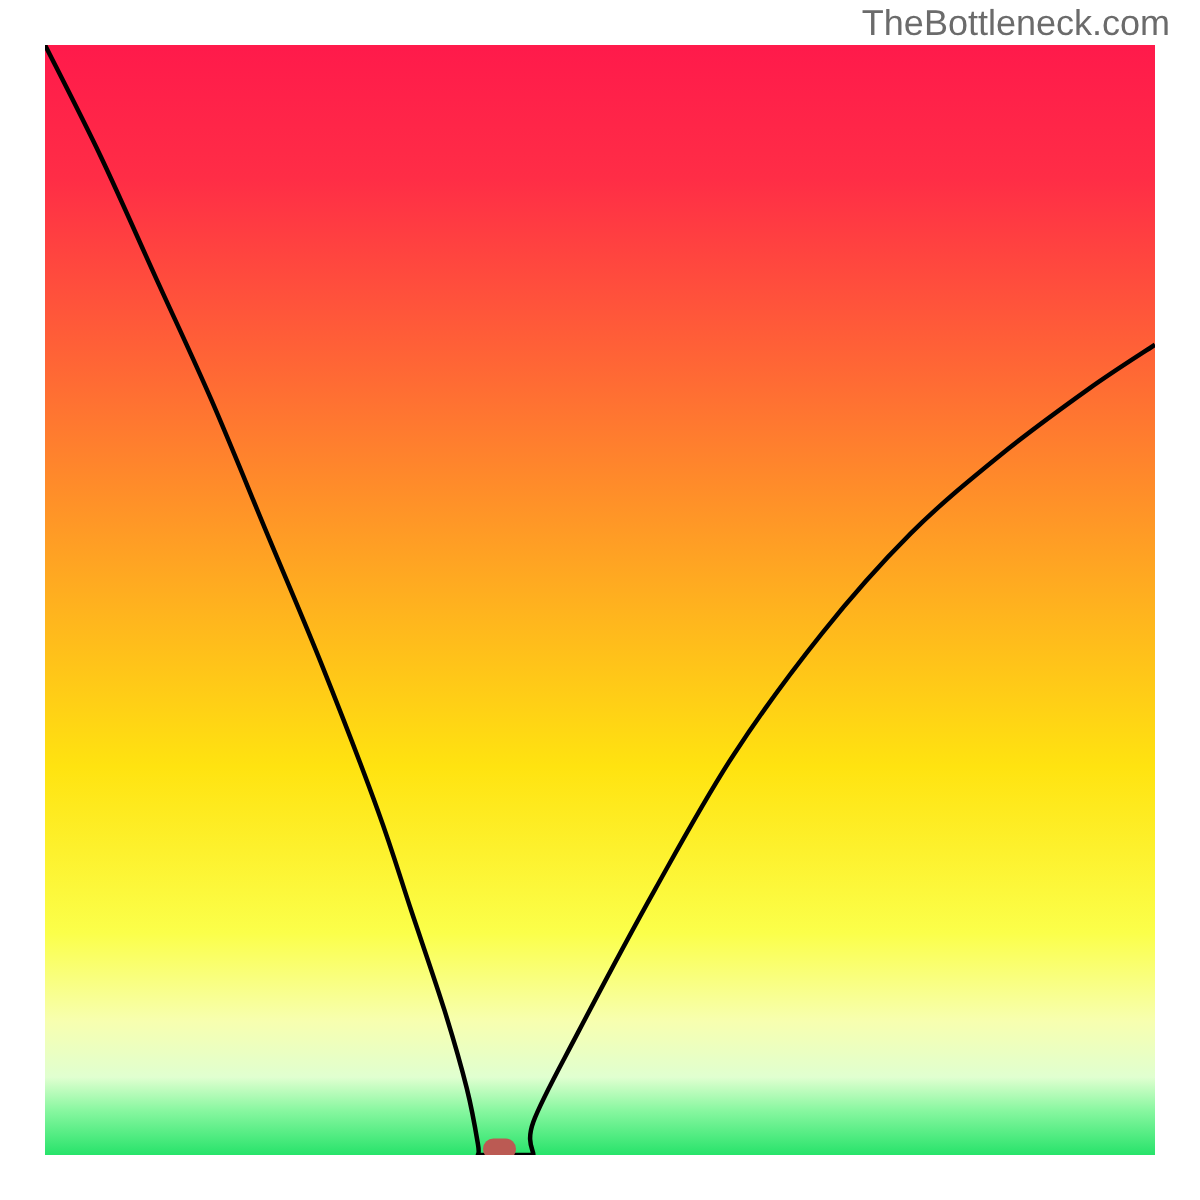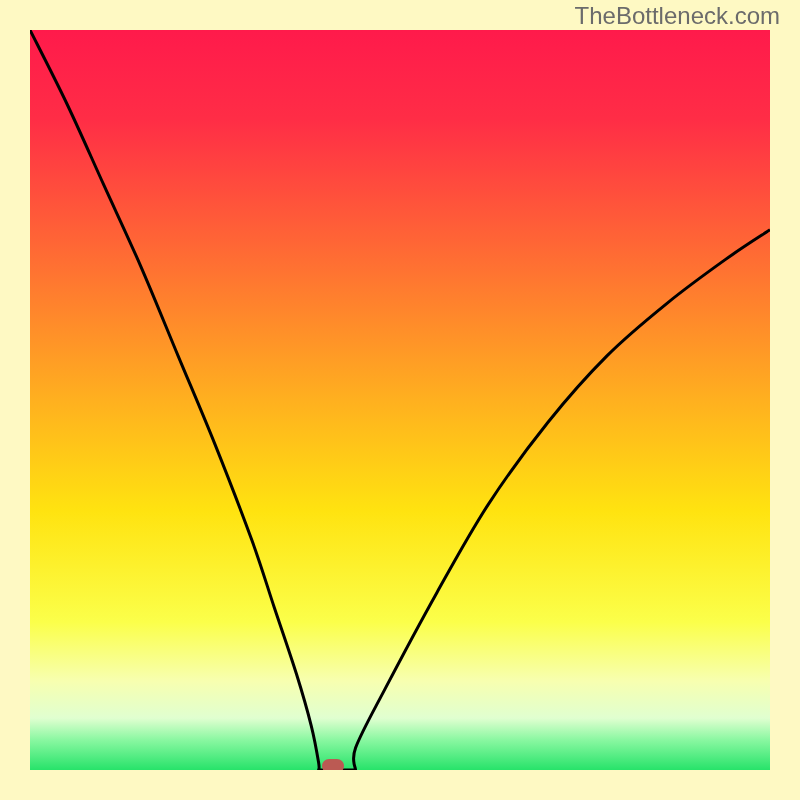--- a/index.html
+++ b/index.html
@@ -9,21 +9,21 @@
     height: 800px;
     background: #000;
     overflow: hidden;
   }
   .frame {
     position: absolute;
     top: 0;
     left: 0;
     width: 800px;
     height: 800px;
-    background: #fef9c3;
+    background: #ffffff;
   }
   .watermark {
     position: absolute;
     top: 2px;
     right: 20px;
     font-family: Arial, Helvetica, sans-serif;
     font-size: 24px;
     font-weight: 500;
     color: #6b6b6b;
     letter-spacing: 0px;

